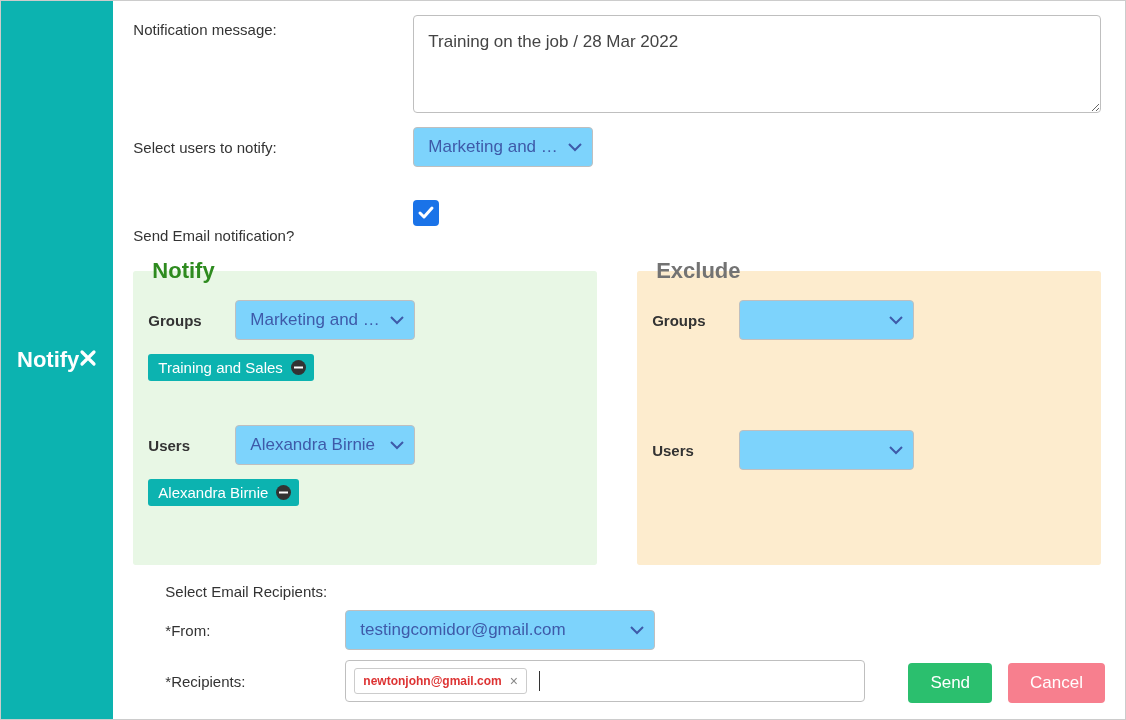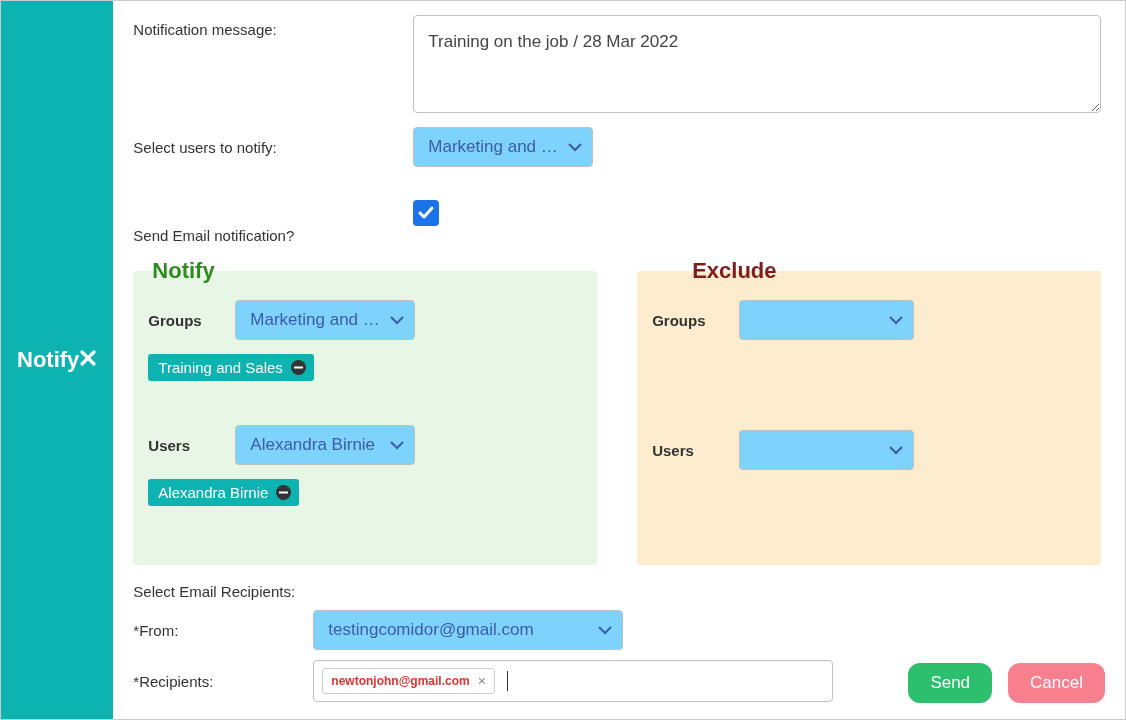--- a/index.html
+++ b/index.html
@@ -18,41 +18,41 @@
   .chev svg { display:block; }
   .checkbox { width:26px; height:26px; background:#1a73e8; border-radius:4px; display:inline-flex; align-items:center; justify-content:center; color:#fff; cursor:pointer; }
   .checkbox svg { display:block; }
 
   .two-col { display:flex; gap:40px; margin-top:10px; }
   fieldset { border:1px solid transparent; border-radius:2px; padding:10px 14px 40px 14px; margin:0; flex:1; min-height:276px; position:relative; }
   fieldset.notify-box { background:#e8f7e5; }
   fieldset.exclude-box { background:#fdecce; }
   fieldset legend { font-size:22px; font-weight:700; padding:0 4px; }
   .notify-box legend { color:#2e8b1f; }
-  .exclude-box legend { color:#7f1d1d;margin-left:36px; }
+  .exclude-box legend { color:#737373; }
   .fs-row { display:flex; align-items:center; margin-top:6px; margin-bottom:10px;gap:23px; }
   .fs-row .fs-lbl { width:64px; font-weight:700; color:#333; font-size:15px; }
   .fs-row .dropdown { min-width:180px; }
   .tag { display:inline-flex; align-items:center; background:#0cb3b0; color:#fff; border-radius:3px; padding:5px 8px 5px 10px; font-size:15px; margin:4px 0 18px 0; }
   .tag .tag-remove { width:15px; height:15px; border-radius:50%; background:#333; margin-left:8px; display:inline-flex; align-items:center; justify-content:center; color:#fff; font-size:12px; line-height:1; cursor:pointer; }
   .exclude-box .dropdown { min-width:175px; }
   .exclude-box .dropdown .dd-text { min-width:120px; }
 
-  .email-section { margin-top:18px; }
+  .email-section { margin-top:18px;margin-left:32px; }
   .email-section .e-row { display:flex; align-items:center; margin-top:10px; }
   .email-section .e-lbl { width:180px; color:#333; font-size:15px; }
   .email-section .dropdown { min-width:310px; }
   .rec-box { display:flex; align-items:center; border:1px solid #bfbfbf; border-radius:4px; padding:4px 8px; min-width:520px; min-height:42px; background:#fff; }
   .rec-tag { border:1px solid #ccc; border-radius:3px; padding:4px 8px; display:inline-flex; align-items:center; margin-right:10px; }
   .rec-tag .rec-text { color:#d33; font-weight:700; font-size:12px; }
   .rec-tag .rec-x { color:#888; margin-left:8px; cursor:pointer; font-size:14px; }
   .rec-box .cursor-blink { width:1px; height:20px; background:#333; margin-left:2px; }
 
   .modal-footer { position:absolute; right:20px; bottom:16px; display:flex; gap:16px; }
-  .btn { border:none; border-radius:12px; padding:10px 22px; font-size:17px; color:#fff; cursor:pointer; }
+  .btn { border:none; border-radius:4px; padding:10px 22px; font-size:17px; color:#fff; cursor:pointer; }
   .btn-send { background:#2bbf6e; }
   .btn-cancel { background:#f77f8e; }
 
   
   .modal-body::-webkit-scrollbar { width:10px; }
   .modal-body::-webkit-scrollbar-thumb { background:#ccc; border-radius:5px; }
 </style>
 </head>
 <body>
 

